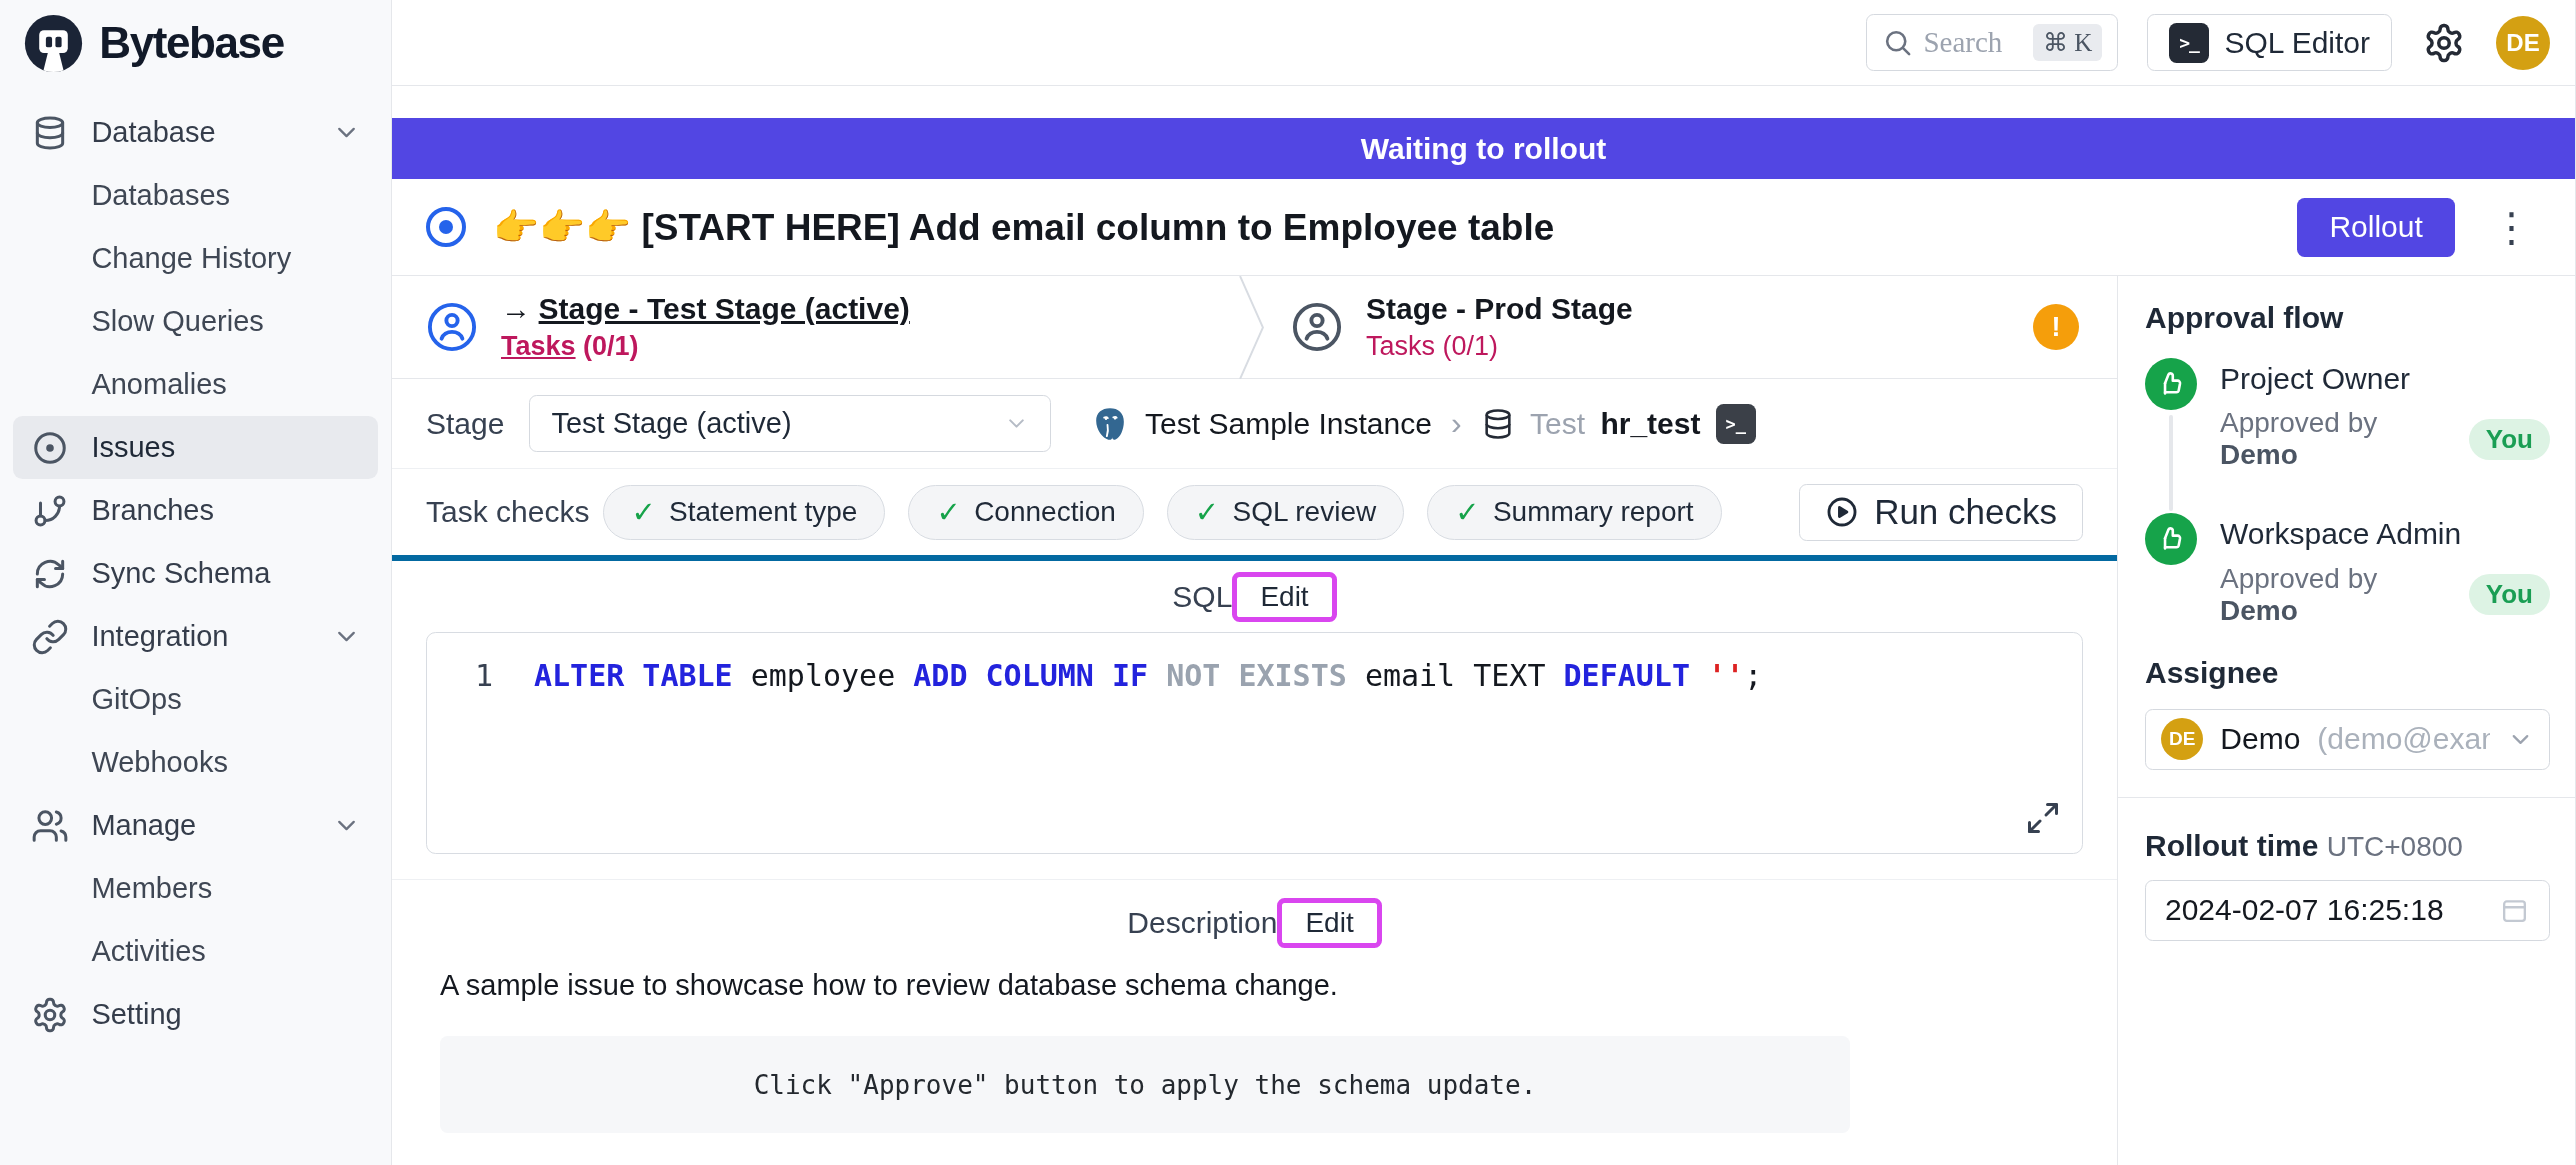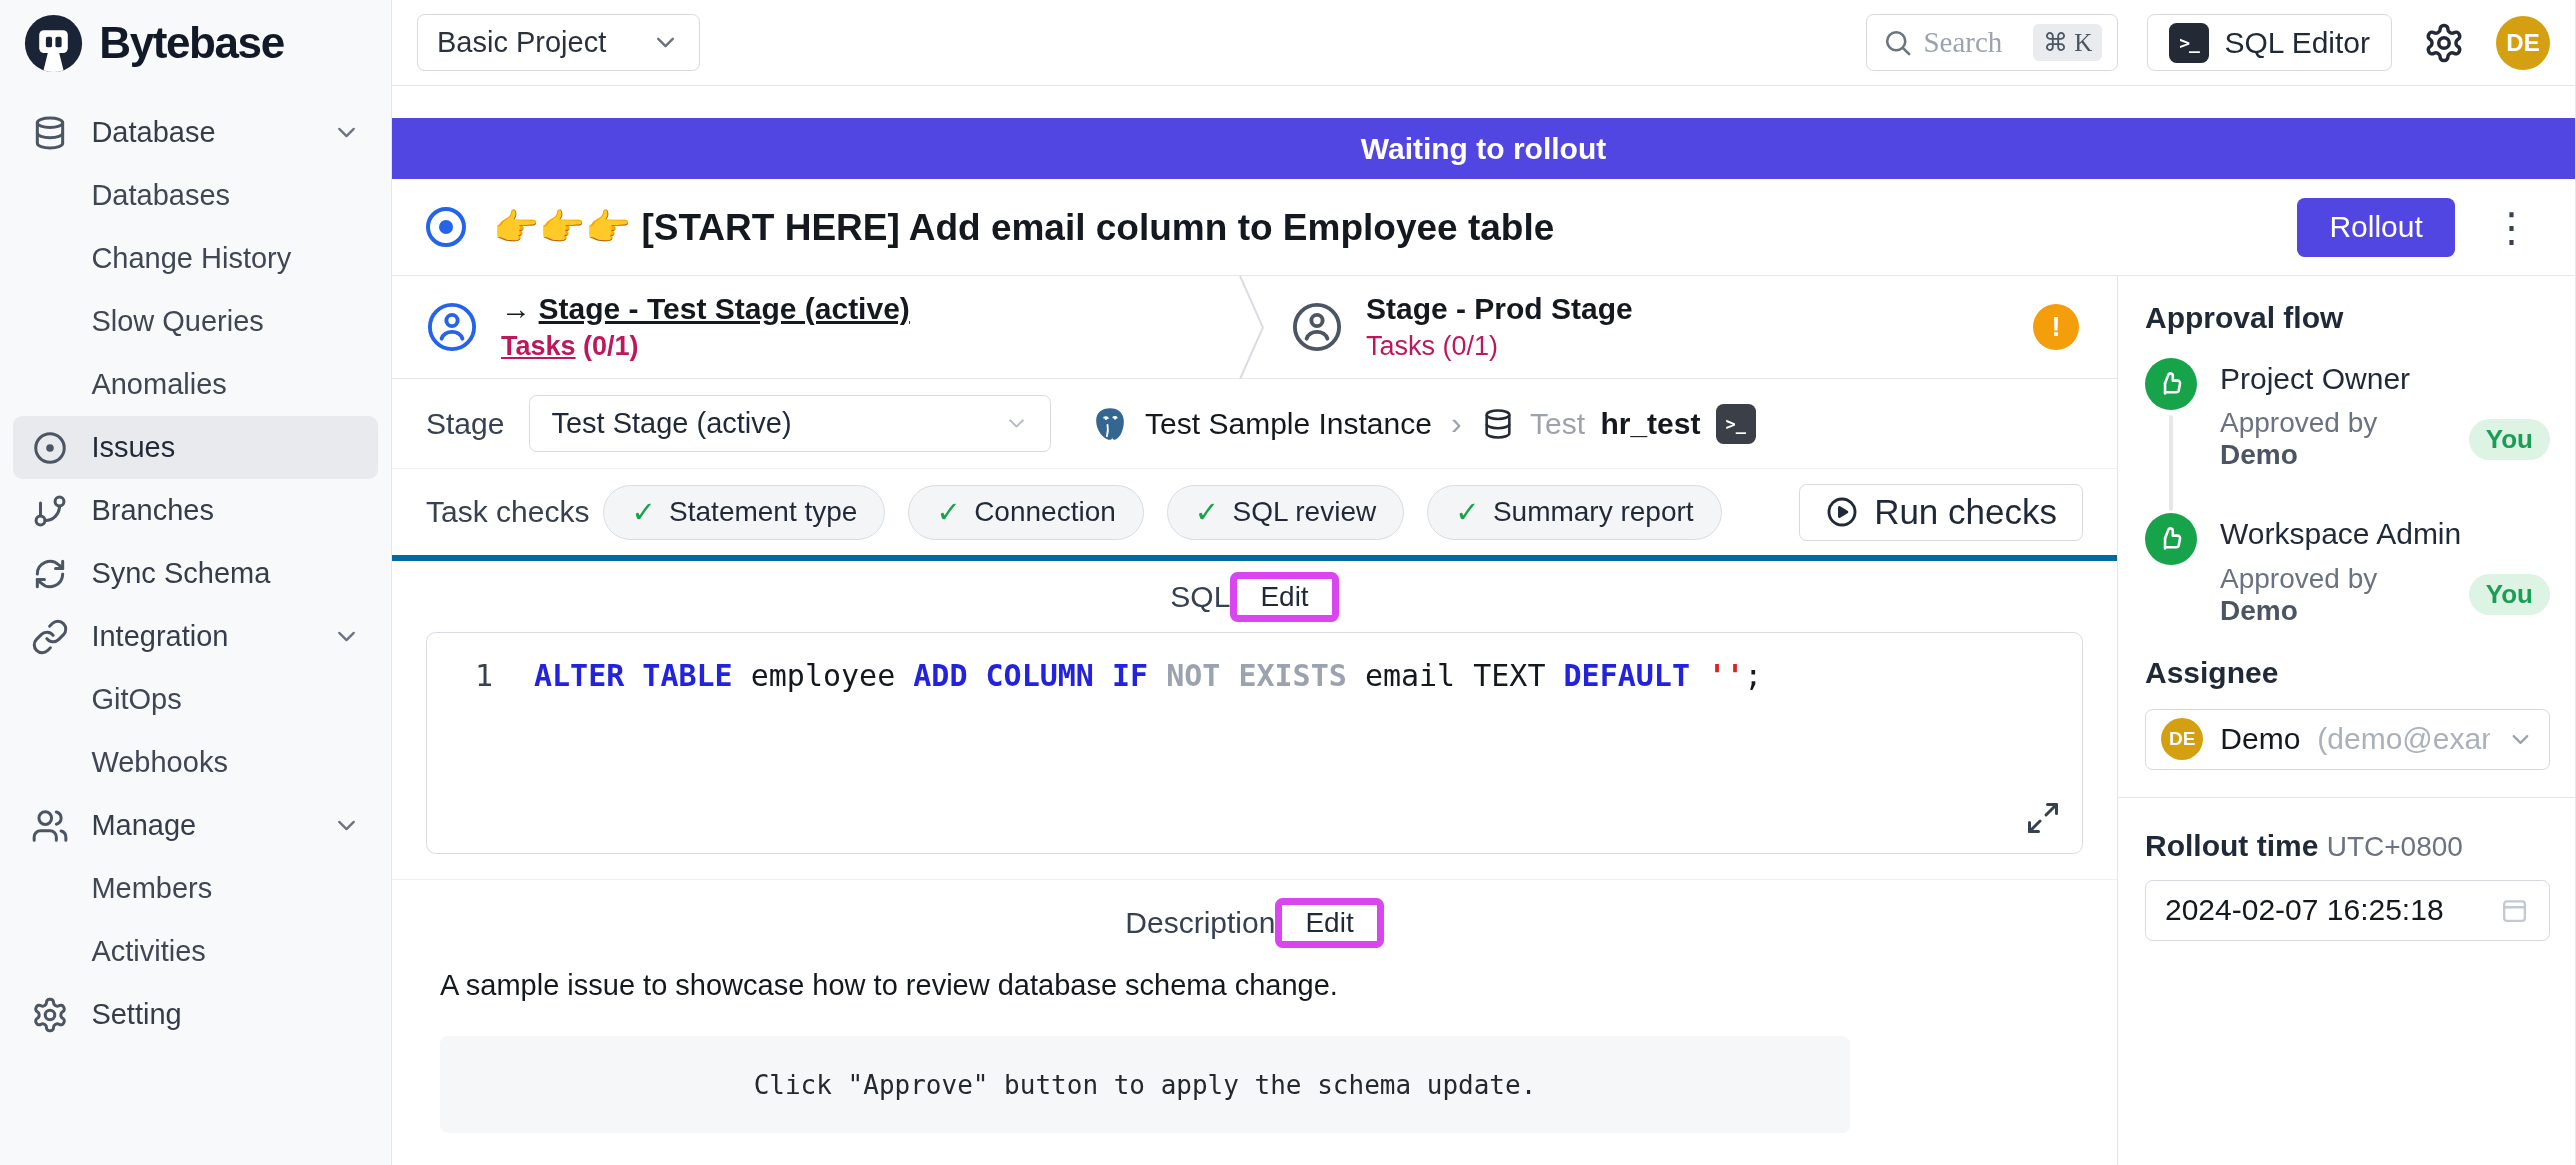--- a/index.html
+++ b/index.html
@@ -78,21 +78,21 @@
   .checks-row { height:92px; border-bottom:6px solid #0369a1; display:flex; align-items:center; padding:0 34px; gap:14px; }
   .pills { display:flex; gap:23px; }
   .pill { height:55px; border:1px solid #d8dce2; background:#f4f5f7; border-radius:29px; display:flex; align-items:center; gap:13.4px; padding:0 27px; font-size:28px; color:#1f2937; cursor:pointer; }
   .pill .ck { color:var(--green,#16a34a); font-size:29px; font-weight:700; }
   .checks-spacer { flex:1; }
   .run-checks { height:57px; border:1px solid #d5d9df; background:#fff; border-radius:7.6px; display:flex; align-items:center; gap:15.3px; padding:0 25px; font-size:35px; color:#1f2937; cursor:pointer; font-family:inherit; }
   .run-checks svg { width:34px; height:34px; }
 
   .sec-head { height:71px; display:flex; align-items:center; justify-content:center; padding:0 34px; }
   .sec-title { font-size:30px; color:#374151; font-weight:500; }
-  .edit-btn { height:50px; padding:0 23px; border:7px solid #d946ef; border-radius:7.6px; background:#fff; font-size:28px; color:#1f2937; cursor:pointer; font-family:inherit; }
+  .edit-btn { height:50px; padding:0 23px; border:5px solid #d946ef; border-radius:7.6px; background:#fff; font-size:28px; color:#1f2937; cursor:pointer; font-family:inherit; }
 
   .code-block { margin:0 34px; height:222px; border:1px solid #d8dce2; border-radius:9.6px; position:relative; padding:25px 0 0 0; }
   .code-line { display:flex; font-family:"DejaVu Sans Mono","Liberation Mono",monospace; font-size:30px; padding-left:48px; }
   .lineno { color:#374151; width:59px; flex:none; }
   .tk { white-space:pre; }
   .tk-kw { color:#2323dd; font-weight:700; }
   .tk-id { color:#14181f; }
   .tk-muted { color:#9aa3af; font-weight:700; }
   .tk-str { color:#dd2222; font-weight:700; }
   .expand-ico { position:absolute; right:21px; bottom:17px; width:36px; height:36px; color:#374151; cursor:pointer; }
@@ -267,26 +267,20 @@
               <path d="M12.22 2h-.44a2 2 0 0 0-2 2v.18a2 2 0 0 1-1 1.73l-.43.25a2 2 0 0 1-2 0l-.15-.08a2 2 0 0 0-2.73.73l-.22.38a2 2 0 0 0 .73 2.73l.15.1a2 2 0 0 1 1 1.72v.51a2 2 0 0 1-1 1.74l-.15.09a2 2 0 0 0-.73 2.73l.22.38a2 2 0 0 0 2.73.73l.15-.08a2 2 0 0 1 2 0l.43.25a2 2 0 0 1 1 1.73V20a2 2 0 0 0 2 2h.44a2 2 0 0 0 2-2v-.18a2 2 0 0 1 1-1.73l.43-.25a2 2 0 0 1 2 0l.15.08a2 2 0 0 0 2.73-.73l.22-.39a2 2 0 0 0-.73-2.73l-.15-.08a2 2 0 0 1-1-1.74v-.5a2 2 0 0 1 1-1.74l.15-.09a2 2 0 0 0 .73-2.73l-.22-.38a2 2 0 0 0-2.73-.73l-.15.08a2 2 0 0 1-2 0l-.43-.25a2 2 0 0 1-1-1.73V4a2 2 0 0 0-2-2z"></path>
               <circle cx="12" cy="12" r="3"></circle>
             </svg>
           </span>
           <span class="nlabel">Setting</span>
         </div>
       </nav>
   </aside>
 
   <header class="topbar">
-    <div class="project-select">
-      <span>Basic Project</span>
-      <svg viewBox="0 0 24 24" fill="none" stroke="currentColor" stroke-width="2" stroke-linecap="round" stroke-linejoin="round">
-          <polyline points="6 9 12 15 18 9"></polyline>
-        </svg>
-    </div>
     <div class="tb-spacer"></div>
     <div class="searchbox">
       <svg viewBox="0 0 24 24" fill="none" stroke="currentColor" stroke-width="2" stroke-linecap="round">
           <circle cx="11" cy="11" r="7"></circle>
           <line x1="16.5" y1="16.5" x2="21" y2="21"></line>
         </svg>
       <span class="ph">Search</span>
       <span class="kbd">⌘ K</span>
     </div>
     <button class="sql-editor-btn">

